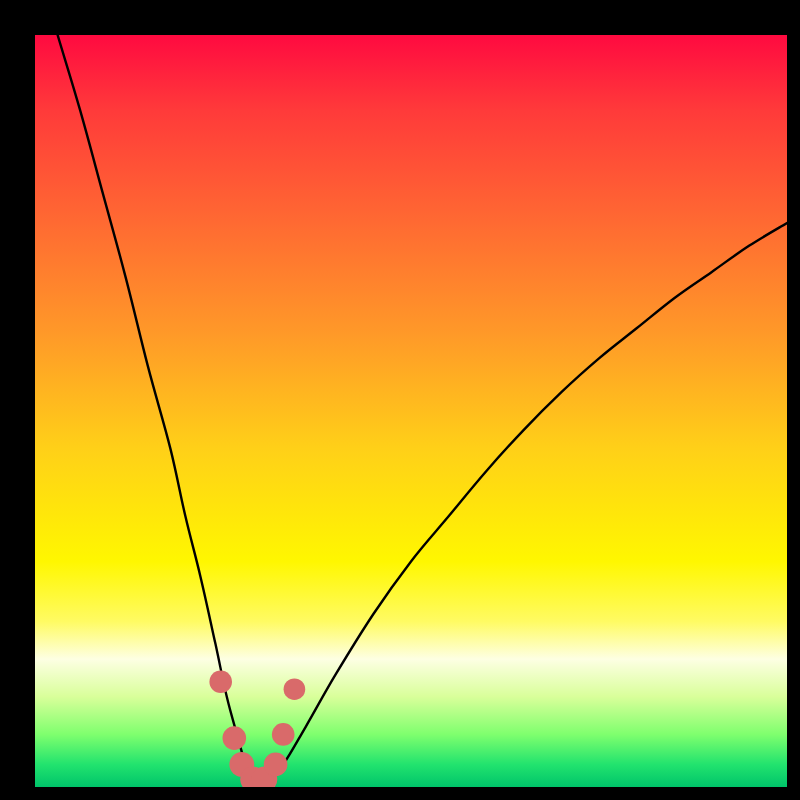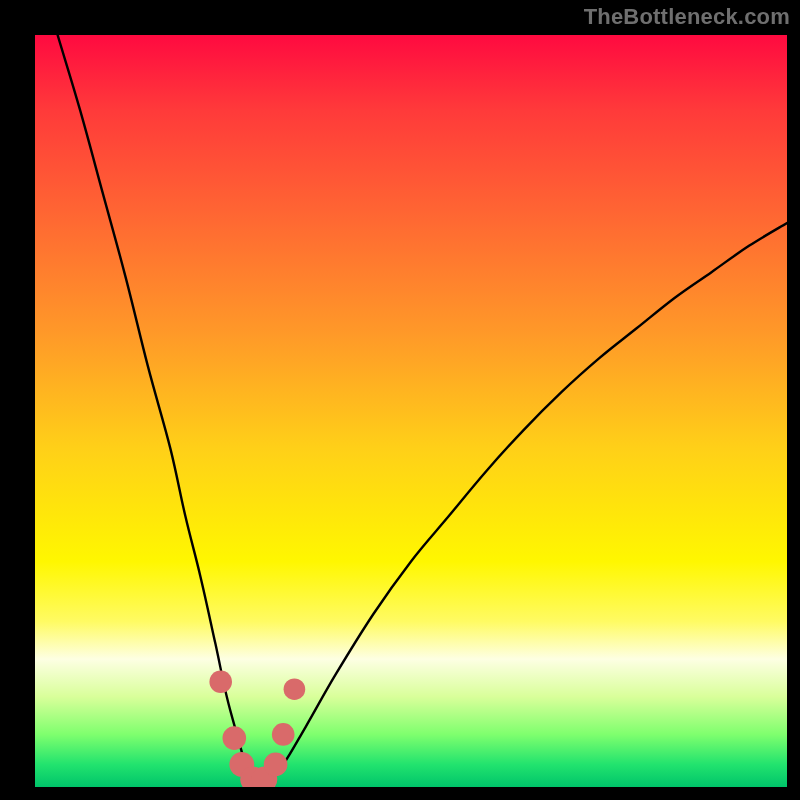--- a/index.html
+++ b/index.html
@@ -56,21 +56,20 @@
     font-size: 22px;
     color: #6f6f6f;
     font-weight: 600;
     letter-spacing: 0.2px;
   }
 </style>
 </head>
 <body>
 
 <div class="frame">
-  <div class="watermark">TheBottleneck.com</div>
 
   <div class="plot">
     <svg class="curve" viewBox="0 0 752 752" preserveAspectRatio="none">
       <path id="curve-path" fill="none" stroke="#000000" stroke-width="2.4" stroke-linecap="round" d="M 0.0 -75.2 C 4.1 -61.7, 14.4 -27.1, 22.6 0.0 C 30.7 27.1, 37.0 46.8, 45.1 75.2 C 53.2 103.6, 59.6 128.1, 67.7 157.9 C 75.8 187.7, 82.1 209.5, 90.2 240.6 C 98.4 271.8, 104.7 299.7, 112.8 330.9 C 120.9 362.0, 128.6 386.5, 135.4 413.6 C 142.1 440.7, 145.0 458.3, 150.4 481.3 C 155.8 504.3, 160.0 518.4, 165.4 541.4 C 170.9 564.5, 175.7 587.5, 180.5 609.1 C 185.2 630.8, 187.7 644.8, 191.8 661.8 C 195.8 678.7, 199.7 690.9, 203.0 703.1 C 206.4 715.3, 207.9 722.0, 210.6 729.4 C 213.3 736.9, 215.4 740.8, 218.1 744.5 C 220.8 748.1, 222.9 749.7, 225.6 749.7 C 228.3 749.7, 229.1 748.1, 233.1 744.5 C 237.2 740.8, 241.4 738.9, 248.2 729.4 C 254.9 720.0, 261.2 708.1, 270.7 691.8 C 280.2 675.6, 288.6 659.5, 300.8 639.2 C 313.0 618.9, 324.9 599.3, 338.4 579.0 C 351.9 558.7, 362.5 544.0, 376.0 526.4 C 389.5 508.8, 400.1 497.5, 413.6 481.3 C 427.1 465.0, 437.7 451.7, 451.2 436.2 C 464.7 420.6, 475.3 409.0, 488.8 394.8 C 502.3 380.6, 512.9 370.1, 526.4 357.2 C 539.9 344.3, 550.5 334.9, 564.0 323.4 C 577.5 311.9, 588.1 304.1, 601.6 293.3 C 615.1 282.5, 625.7 273.4, 639.2 263.2 C 652.7 253.0, 663.3 246.4, 676.8 236.9 C 690.3 227.4, 700.9 219.4, 714.4 210.6 C 727.9 201.8, 745.2 192.1, 752.0 188.0"></path>
       <g id="markers">
           <circle cx="185.7" cy="646.7" r="11.3" fill="#d96a6a"></circle>
           <circle cx="199.3" cy="703.1" r="11.8" fill="#d96a6a"></circle>
           <circle cx="206.8" cy="729.4" r="12.4" fill="#d96a6a"></circle>
           <circle cx="218.1" cy="744.5" r="12.9" fill="#d96a6a"></circle>
           <circle cx="229.4" cy="744.5" r="12.9" fill="#d96a6a"></circle>

